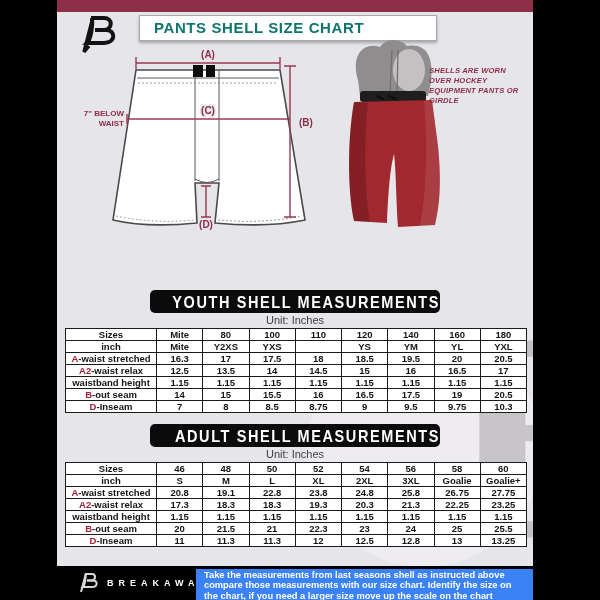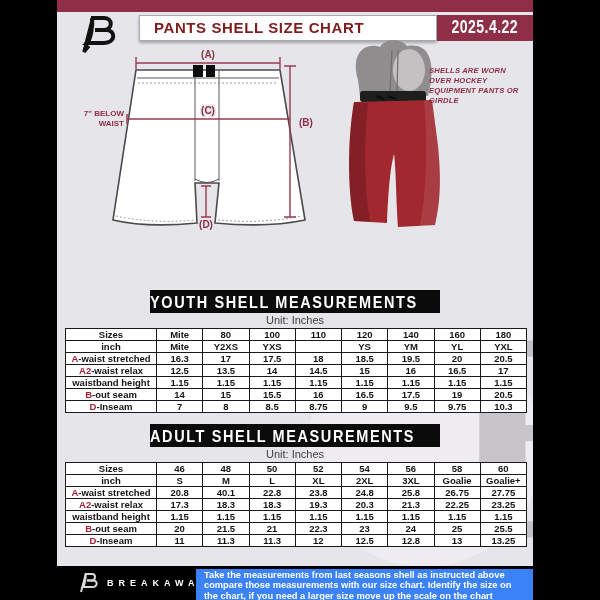--- a/index.html
+++ b/index.html
@@ -8,37 +8,37 @@
 
   .page { position:absolute; left:57px; top:0; width:476px; height:600px; background:#e6e5e9; overflow:hidden; }
 
   .top-strip { position:absolute; left:0; top:0; width:476px; height:12px; background:#8e2e47; }
 
   .logo-mark { position:absolute; left:14px; top:15px; width:48px; height:40px; }
 
   .title-box { position:absolute; left:82px; top:15px; width:298px; height:26px; background:#fff;
     border:1px solid #a9a9ad; box-shadow:0 2px 3px rgba(0,0,0,.28); }
   .title-box span { display:block; line-height:24px; padding-left:14px; font-size:15px; font-weight:600;
-    color:#7f1d1d; letter-spacing:.6px; }
+    color:#0f766e; letter-spacing:.6px; }
 
   .date-box { position:absolute; left:380px; top:15px; width:96px; height:26px; background:#8e2e47;
     display:flex; align-items:center; justify-content:center; }
   .date-box span { color:#fff; font-weight:700; font-size:16px; letter-spacing:.5px; transform:scaleX(.88) scaleY(1.1); }
 
   .diagram-svg { position:absolute; left:15px; top:44px; }
   .photo-svg { position:absolute; left:283px; top:36px; }
   .photo-caption { position:absolute; left:372px; top:66px; width:92px; color:#8e2e47;
     font-size:7.6px; font-weight:700; line-height:10px; letter-spacing:.2px;font-style:italic; }
 
   .notice-band { position:absolute; left:0; top:243px; width:476px; height:47px; background:#8e2e47; }
   .notice-band div { padding:5px 14px 0; color:#fff; font-size:10.6px; font-weight:700;
     line-height:13.5px; text-align:center; }
 
-  .pill { position:absolute; left:93px; width:290px; height:23px; background:#0b0b0b; border-radius:0;
-    display:flex; align-items:center; justify-content:flex-start; }
+  .pill { position:absolute; left:93px; width:290px; height:23px; background:#0b0b0b; border-radius:5px;
+    display:flex; align-items:center; justify-content:flex-end; }
   .pill span { color:#fff; font-weight:700; font-size:14.5px; letter-spacing:1.6px; transform:scaleY(1.15); white-space:nowrap; }
   .pill-youth { top:290px; }
   .pill-adult { top:424px; }
 
   .unit-label { position:absolute; left:0; width:476px; text-align:center; font-size:11px; color:#3e3e40; }
   .unit-youth { top:314px; }
   .unit-adult { top:448px; }
 
   table.size-table { position:absolute; left:8px; width:462px; border-collapse:collapse; table-layout:fixed; }
   .table-youth { top:328px; }
@@ -70,23 +70,20 @@
   <svg class="logo-mark" viewBox="0 0 48 40">
     <path d="M20,3 L33,3 C42,3 42,14 33,15 L24,15" fill="none" stroke="#121212" stroke-width="4"></path>
     <path d="M24,15 L35,15 C45,15 45,28 33,28 L16,28 C20,24 22,10 21,3" fill="none" stroke="#121212" stroke-width="4"></path>
     <path d="M22,2 L13,37 L18,31" fill="none" stroke="#121212" stroke-width="3.5"></path>
   </svg>
 
   <div class="title-box">
     <span>PANTS SHELL SIZE CHART</span>
   </div>
 
-  <div class="date-box">
-    <span>2025.4.22</span>
-  </div>
 
   <svg class="diagram-svg" width="265" height="200" viewBox="0 0 265 200">
 
     <path d="M64,26 L208,26 L233,176 Q195,184 143,179 L147,139 L123,139 L125,179 Q75,184 41,176 Z" fill="#ffffff" stroke="#4a4a4a" stroke-width="1.6"></path>
     <path d="M65,34 L207,34" stroke="#5a5a5a" stroke-width="1" fill="none"></path>
     <path d="M66,39 L206,39" stroke="#9a9a9a" stroke-width="1" stroke-dasharray="2,2" fill="none"></path>
     <path d="M123,26 L123,137 M147,26 L147,137" stroke="#5a5a5a" stroke-width="1" fill="none"></path>
     <path d="M123,135 Q135,142 147,135" stroke="#5a5a5a" stroke-width="1" fill="none"></path>
     <path d="M44,172 Q80,180 124,176 M146,176 Q192,180 230,172" stroke="#9a9a9a" stroke-width="1" stroke-dasharray="2,2" fill="none"></path>
     <rect x="121" y="21" width="10" height="12" fill="#0d0d0d"></rect>
@@ -247,21 +244,21 @@
           <td>L</td>
           <td>XL</td>
           <td>2XL</td>
           <td>3XL</td>
           <td>Goalie</td>
           <td>Goalie+</td>
         </tr>
         <tr>
           <td class="rowlabel"><span class="pfx">A</span>-waist stretched</td>
           <td>20.8</td>
-          <td>40.1</td>
+          <td>19.1</td>
           <td>22.8</td>
           <td>23.8</td>
           <td>24.8</td>
           <td>25.8</td>
           <td>26.75</td>
           <td>27.75</td>
         </tr>
         <tr>
           <td class="rowlabel"><span class="pfx">A2</span>-waist relax</td>
           <td>17.3</td>

